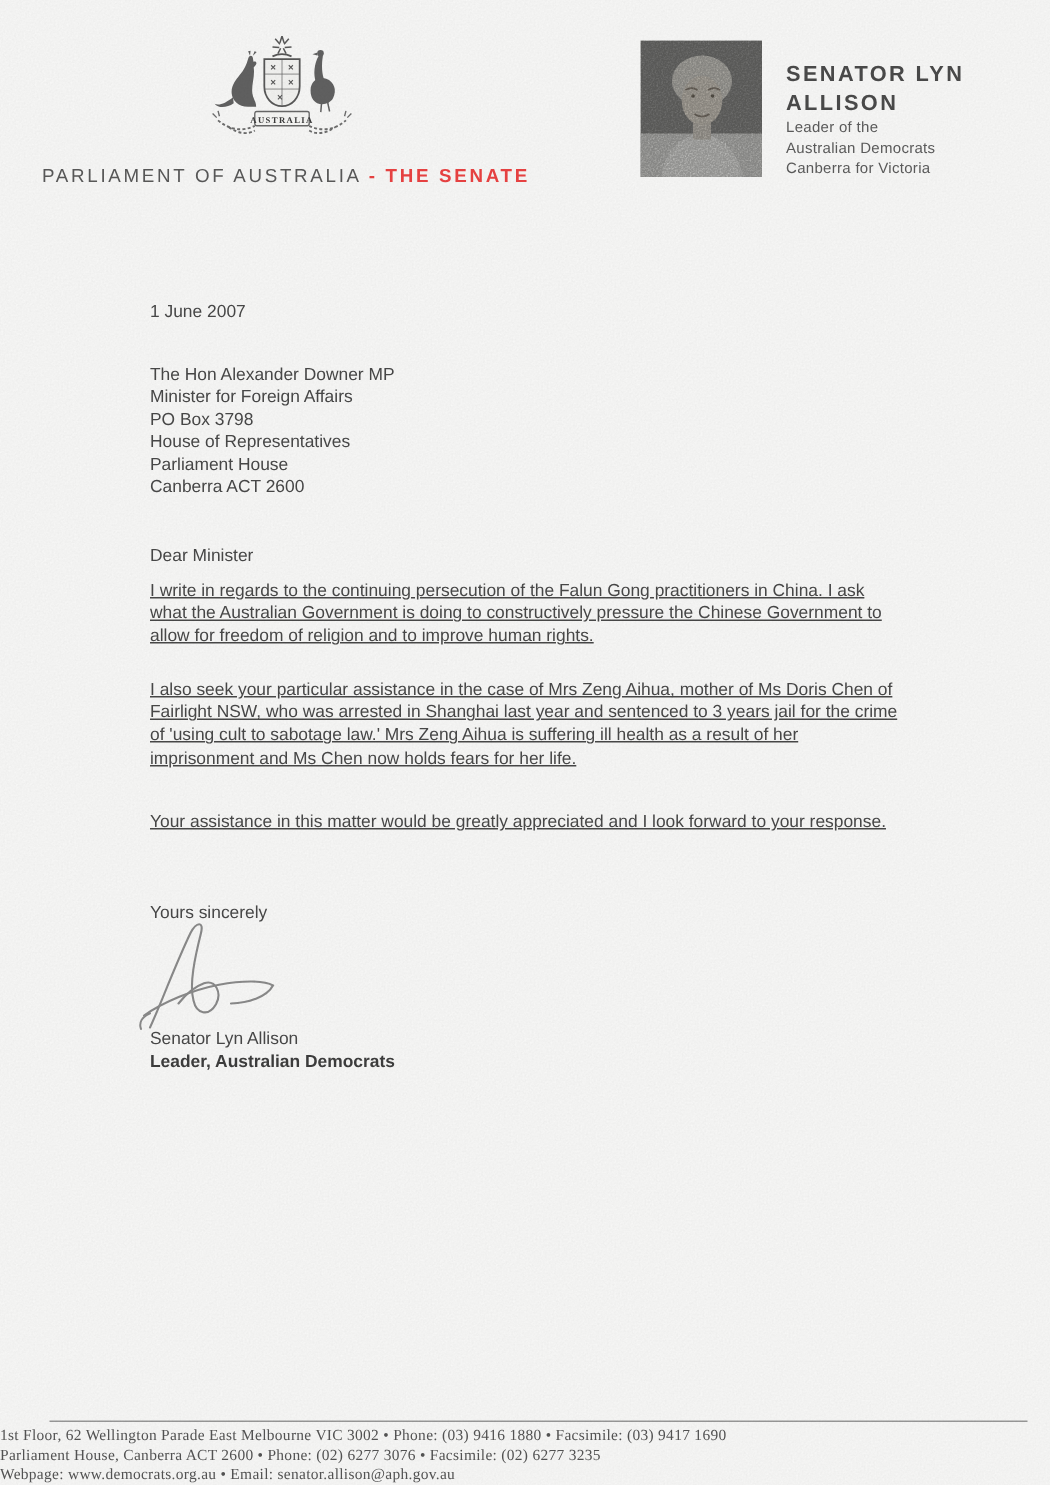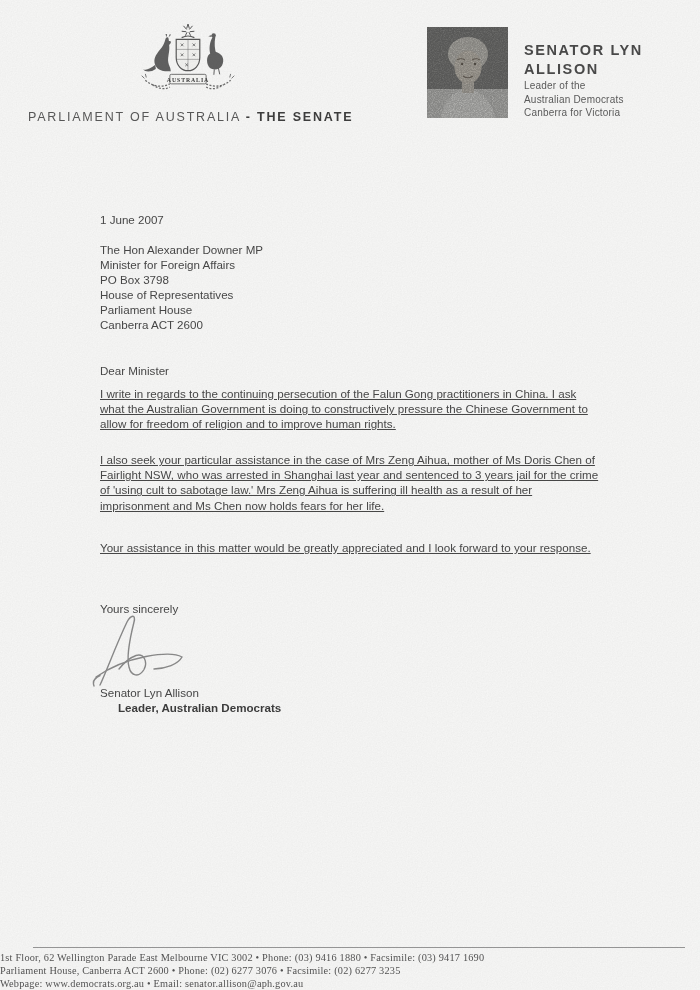--- a/index.html
+++ b/index.html
@@ -7,41 +7,41 @@
     position:relative;width:700px;height:990px;margin:0 auto;
     background:#fcfcfb;overflow:hidden;
     font-family:"Liberation Sans",sans-serif;color:#474747;
   }
   
   .crest{position:absolute;left:138px;top:24px;width:100px;height:78px;}
   .org-line{
     position:absolute;left:28px;top:110px;white-space:nowrap;
     font-size:12.5px;letter-spacing:1.8px;color:#5b5b5b;
   }
-  .org-line .org-bold{font-weight:700;color:#404040;margin-top:30px;}
+  .org-line .org-bold{font-weight:700;color:#ef4444;margin-top:30px;}
   .portrait{position:absolute;left:427px;top:27px;width:81px;height:91px;}
   .senator-block{position:absolute;left:524px;top:41px;width:160px;}
   .senator-name{
     font-size:14.5px;font-weight:700;color:#4c4c4c;
     letter-spacing:1.6px;line-height:19px;
   }
   .senator-role{font-size:10px;color:#5e5e5e;line-height:13.5px;margin-top:0;letter-spacing:0.2px;}
   
   .body-text{font-size:11.6px;line-height:15px;color:#4a4a4a;}
-  .date{position:absolute;left:100px;top:212px;}
+  .date{position:absolute;left:100px;top:200px;}
   .recipient{position:absolute;left:100px;top:242px;}
   .salutation{position:absolute;left:100px;top:363px;}
   .para{position:absolute;left:100px;width:502px;line-height:15.2px;text-decoration:underline;}
   .p1{top:386px;}
   .p2{top:452px;}
   .p3{top:540px;}
   .closing{position:absolute;left:100px;top:601px;}
   .signature{position:absolute;left:92px;top:611px;width:104px;height:78px;}
   .sig-name{position:absolute;left:100px;top:685px;}
-  .sig-title{position:absolute;left:100px;top:700px;font-weight:700;color:#3f3f3f;margin-left:18px;}
+  .sig-title{position:absolute;left:100px;top:700px;font-weight:700;color:#3f3f3f;}
   
   .footer-rule{position:absolute;left:33px;top:947px;width:652px;height:1px;background:#9b9b9b;}
   .footer{
     position:absolute;left:0;top:951px;width:616px;text-align:left;
     font-family:"Liberation Serif",serif;font-size:10.3px;color:#565656;line-height:13px;
     letter-spacing:0.2px;
   }
   .noise-overlay{position:absolute;left:0;top:0;width:700px;height:990px;pointer-events:none;}
   svg text{font-family:"Liberation Serif",serif;}
 </style>

